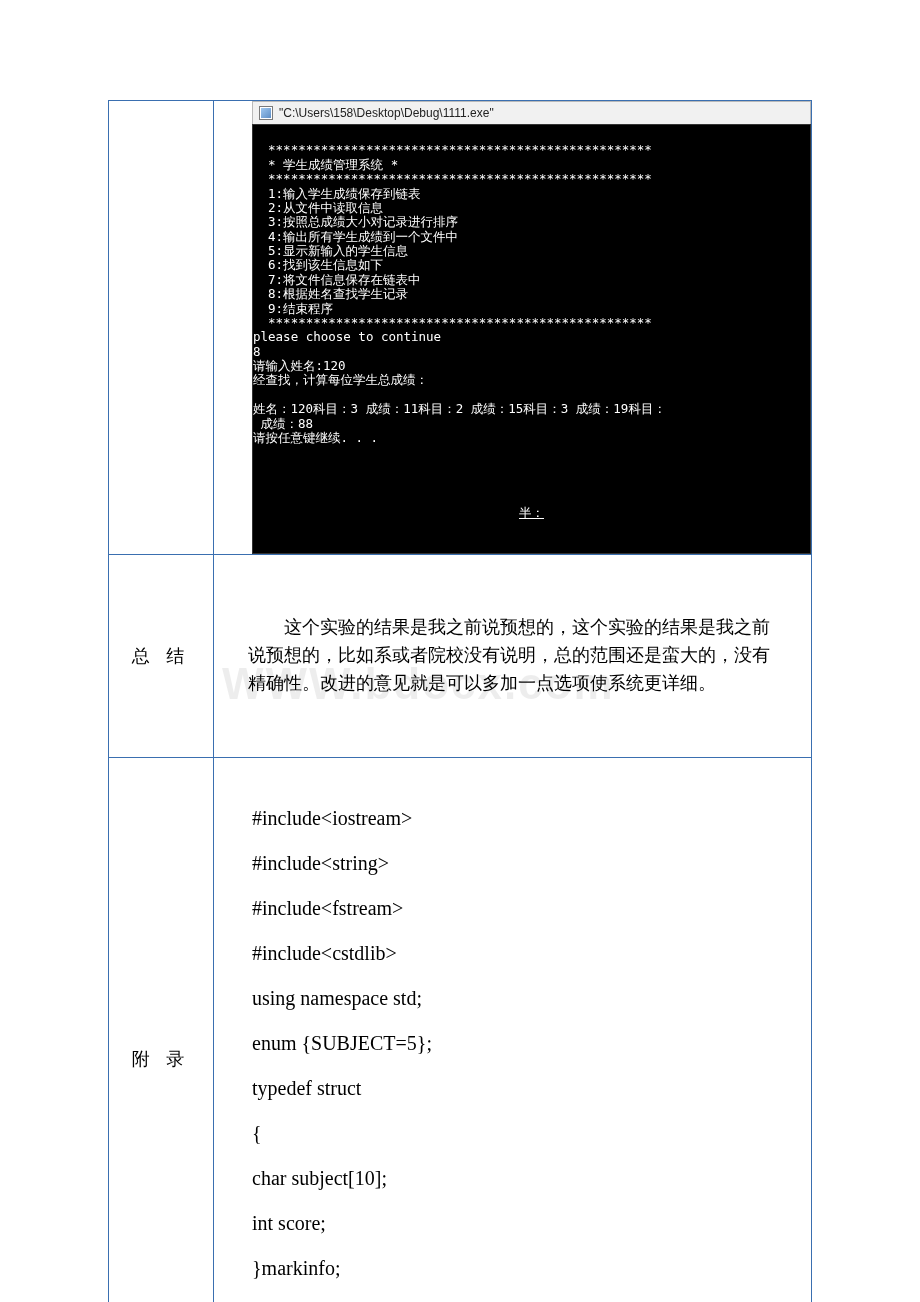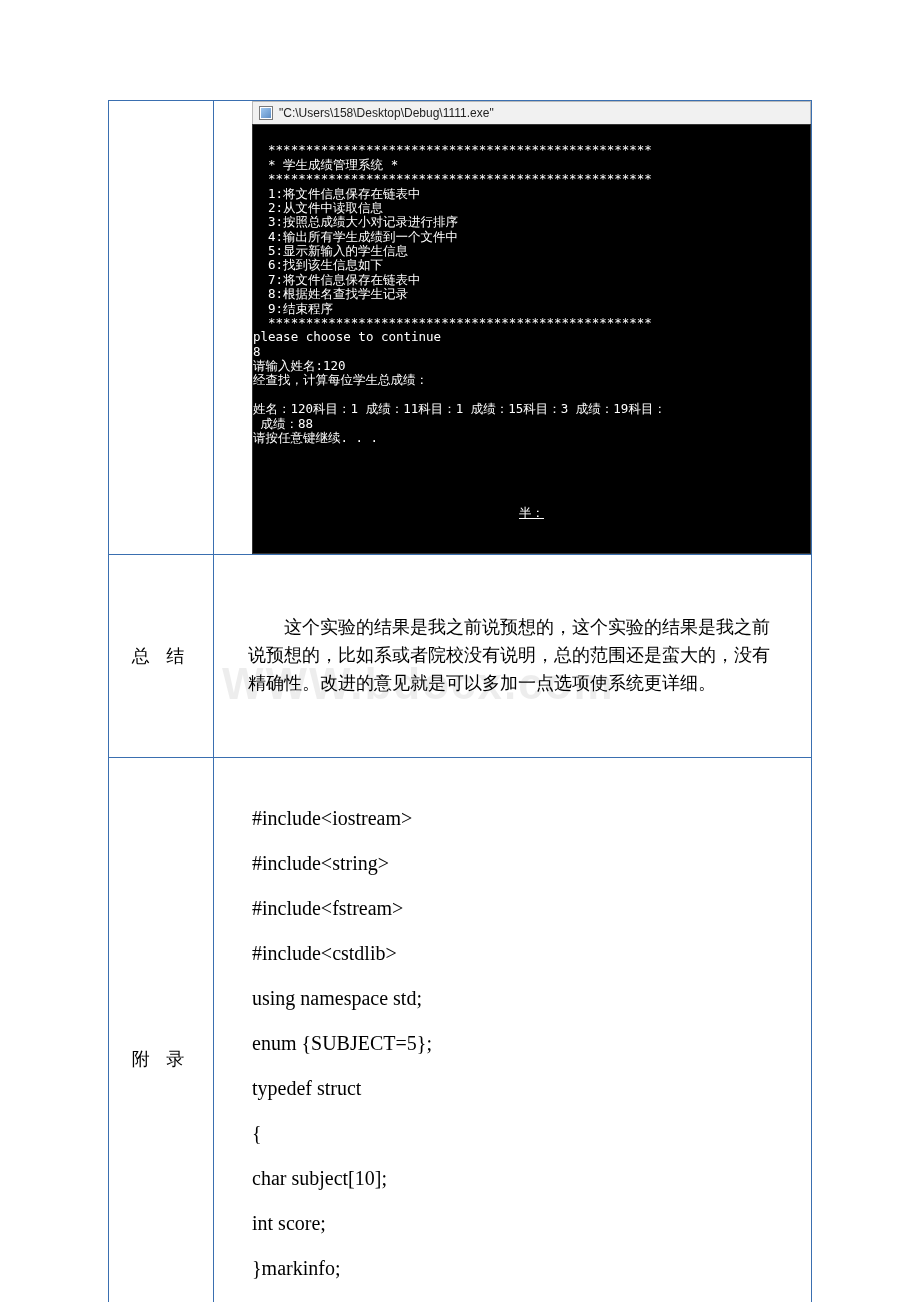--- a/index.html
+++ b/index.html
@@ -137,36 +137,36 @@
     <td class="content-cell" style="padding:0 0 0 38px; vertical-align:top;">
       <div class="console-wrap">
         <div class="titlebar">
           <span class="titlebar-icon"></span>
           <span>"C:\Users\158\Desktop\Debug\1111.exe"</span>
         </div>
         <div class="console">
 <span>  ***************************************************</span>
 <span>  * 学生成绩管理系统 *</span>
 <span>  ***************************************************</span>
-<span>  1:将文件信息保存在链表中</span>
+<span>  1:输入学生成绩保存到链表</span>
 <span>  2:从文件中读取信息</span>
 <span>  3:按照总成绩大小对记录进行排序</span>
 <span>  4:输出所有学生成绩到一个文件中</span>
 <span>  5:显示新输入的学生信息</span>
 <span>  6:找到该生信息如下</span>
 <span>  7:将文件信息保存在链表中</span>
 <span>  8:根据姓名查找学生记录</span>
 <span>  9:结束程序</span>
 <span>  ***************************************************</span>
 <span>please choose to continue</span>
 <span>8</span>
 <span>请输入姓名:120</span>
 <span>经查找，计算每位学生总成绩：</span>
 <span></span>
-<span>姓名：120科目：1 成绩：11科目：1 成绩：15科目：3 成绩：19科目：</span>
+<span>姓名：120科目：3 成绩：11科目：2 成绩：15科目：3 成绩：19科目：</span>
 <span> 成绩：88</span>
 <span>请按任意键继续. . .</span>
 <div class="blank"></div>
 <span class="ban">半：</span>
         </div>
       </div>
     </td>
   </tr>
 
   <tr class="row2">

